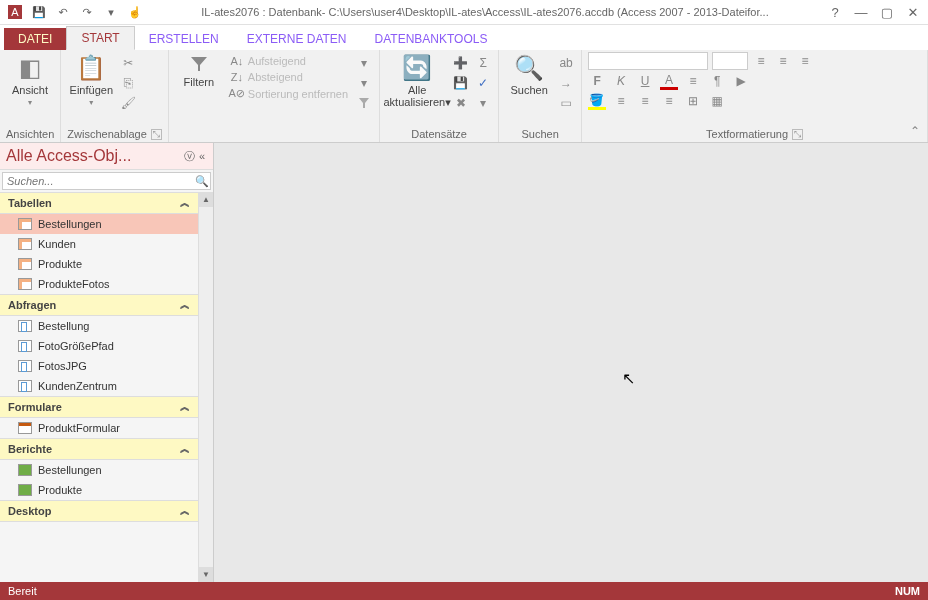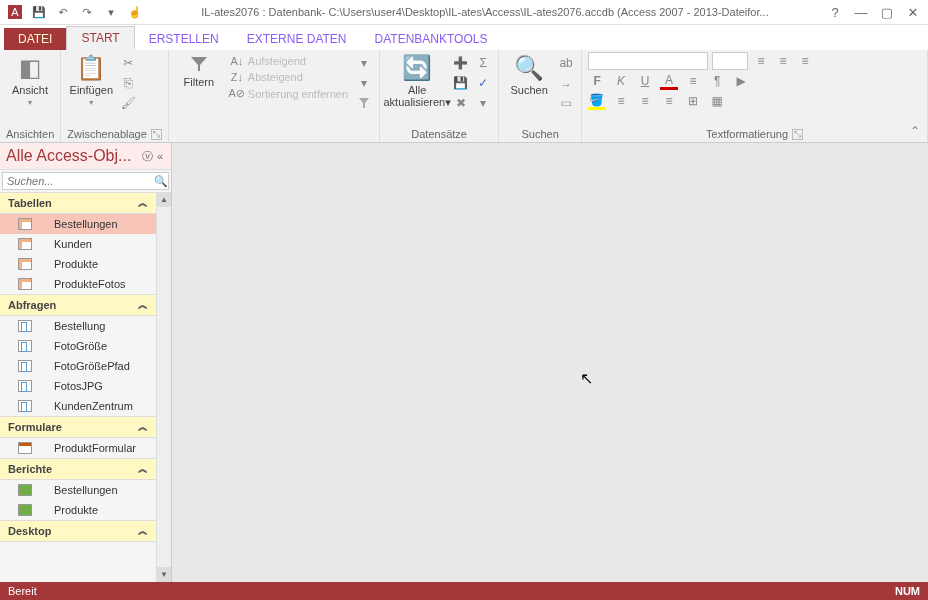--- a/index.html
+++ b/index.html
@@ -22,35 +22,35 @@
 .big-btn .icon{font-size:24px;color:#888}
 .big-btn .lbl{font-size:11px;text-align:center;line-height:1.1}
 .small-col{display:flex;flex-direction:column;gap:2px;padding-top:2px}
 .small-btn{display:flex;align-items:center;gap:4px;padding:1px 3px;color:#666;font-size:11px;white-space:nowrap}
 .small-btn.disabled{color:#bbb}
 .mini-icon{width:14px;display:inline-flex;justify-content:center;color:#888}
 .icon-btn{width:18px;height:18px;display:flex;align-items:center;justify-content:center;color:#888;font-size:12px}
 .dialog-launcher{font-size:9px;color:#888;border:1px solid #bbb;width:11px;height:11px;display:inline-flex;align-items:center;justify-content:center}
 .ribbon-collapse{position:absolute;right:8px;bottom:4px;color:#888;font-size:12px}
 .workspace{display:flex;height:439px;background:#fff}
-.nav-pane{width:172px;border-right:1px solid #ccc;display:flex;flex-direction:column;background:#f5f5f5}
+.nav-pane{width:214px;border-right:1px solid #ccc;display:flex;flex-direction:column;background:#f5f5f5}
 .nav-header{display:flex;align-items:center;padding:4px 6px;background:#fdecec;border-bottom:1px solid #ddd}
 .nav-header .title{flex:1;font-size:16px;color:#a4373a;white-space:nowrap;overflow:hidden}
 .nav-header .ctl{color:#666;font-size:11px;padding:0 2px}
 .nav-search{display:flex;align-items:center;border:1px solid #ccc;margin:2px;background:#fff}
 .nav-search input{flex:1;border:none;outline:none;font-size:11px;font-style:italic;color:#888;padding:2px 4px}
 .nav-search .sicon{width:16px;text-align:center;color:#2a5db0;font-size:11px}
 .nav-body{flex:1;overflow:hidden;position:relative}
 .nav-scroll{position:absolute;top:0;right:0;width:15px;height:100%;background:#eee;border-left:1px solid #ddd}
 .nav-scroll .arrow{height:15px;background:#ddd;display:flex;align-items:center;justify-content:center;font-size:8px;color:#666}
 .nav-scroll .arrow.down{position:absolute;bottom:0;width:100%}
 .nav-list{padding-right:15px}
 .nav-group{background:#fef9c3;padding:3px 8px;font-weight:bold;color:#444;display:flex;align-items:center;border-bottom:1px solid #ddd;border-top:1px solid #ddd}
 .nav-group .exp{margin-left:auto;font-size:10px;color:#666}
-.nav-item{display:flex;align-items:center;gap:22px;padding:4px 8px 4px 18px;color:#333}
+.nav-item{display:flex;align-items:center;gap:6px;padding:4px 8px 4px 18px;color:#333}
 .nav-item.selected{background:#f8c6b8}
 .obj-icon{width:14px;height:12px;display:inline-block}
 .tbl-icon{background:linear-gradient(#fff,#fff);border:1px solid #999;box-shadow:inset 0 3px 0 #f4b183,inset 3px 0 0 #f4b183}
 .qry-icon{border:1px solid #999;background:#fff;position:relative}
 .qry-icon::after{content:"";position:absolute;left:2px;top:1px;width:4px;height:8px;border:1px solid #5b9bd5}
 .frm-icon{border:1px solid #999;background:#fff;box-shadow:inset 0 3px 0 #c55a11}
 .rpt-icon{border:1px solid #999;background:#70ad47}
 .canvas{flex:1;background:#e8e8e8;position:relative}
 .cursor{position:absolute;left:408px;top:226px;font-size:16px;color:#000}
 .statusbar{height:18px;background:#a4373a;color:#fff;display:flex;align-items:center;padding:0 8px;font-size:11px}
@@ -267,24 +267,20 @@
         <div class="nav-group">
             <span>Abfragen</span>
             <span class="exp">︽</span>
           </div>
         <div class="nav-item">
             <span class="obj-icon qry-icon"></span>
             <span>Bestellung</span>
           </div>
         <div class="nav-item">
             <span class="obj-icon qry-icon"></span>
-            <span>FotoGröße</span>
-          </div>
-        <div class="nav-item">
-            <span class="obj-icon qry-icon"></span>
             <span>FotoGrößePfad</span>
           </div>
         <div class="nav-item">
             <span class="obj-icon qry-icon"></span>
             <span>FotosJPG</span>
           </div>
         <div class="nav-item">
             <span class="obj-icon qry-icon"></span>
             <span>KundenZentrum</span>
           </div>

